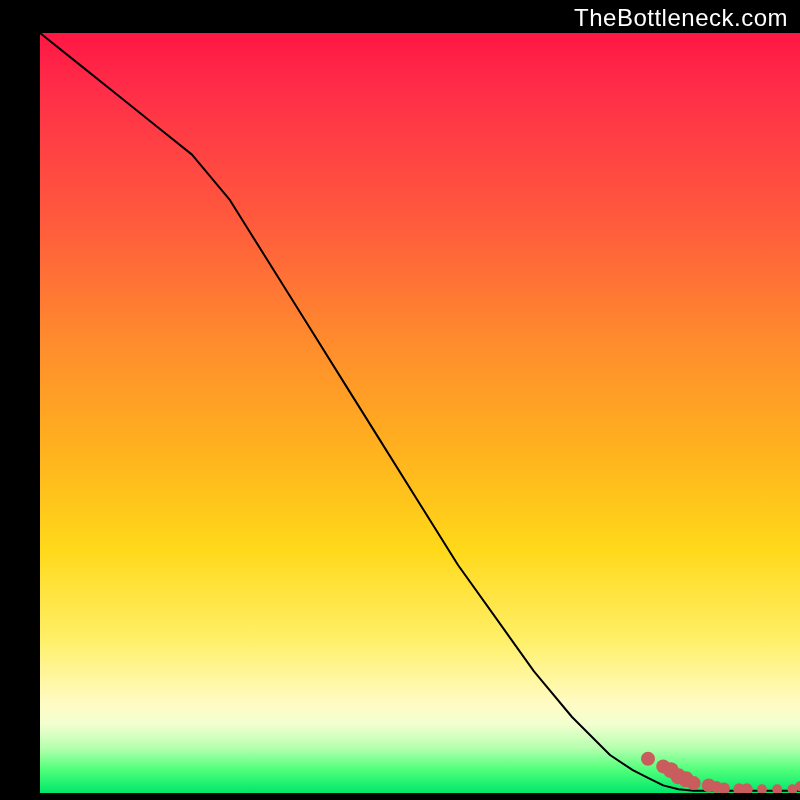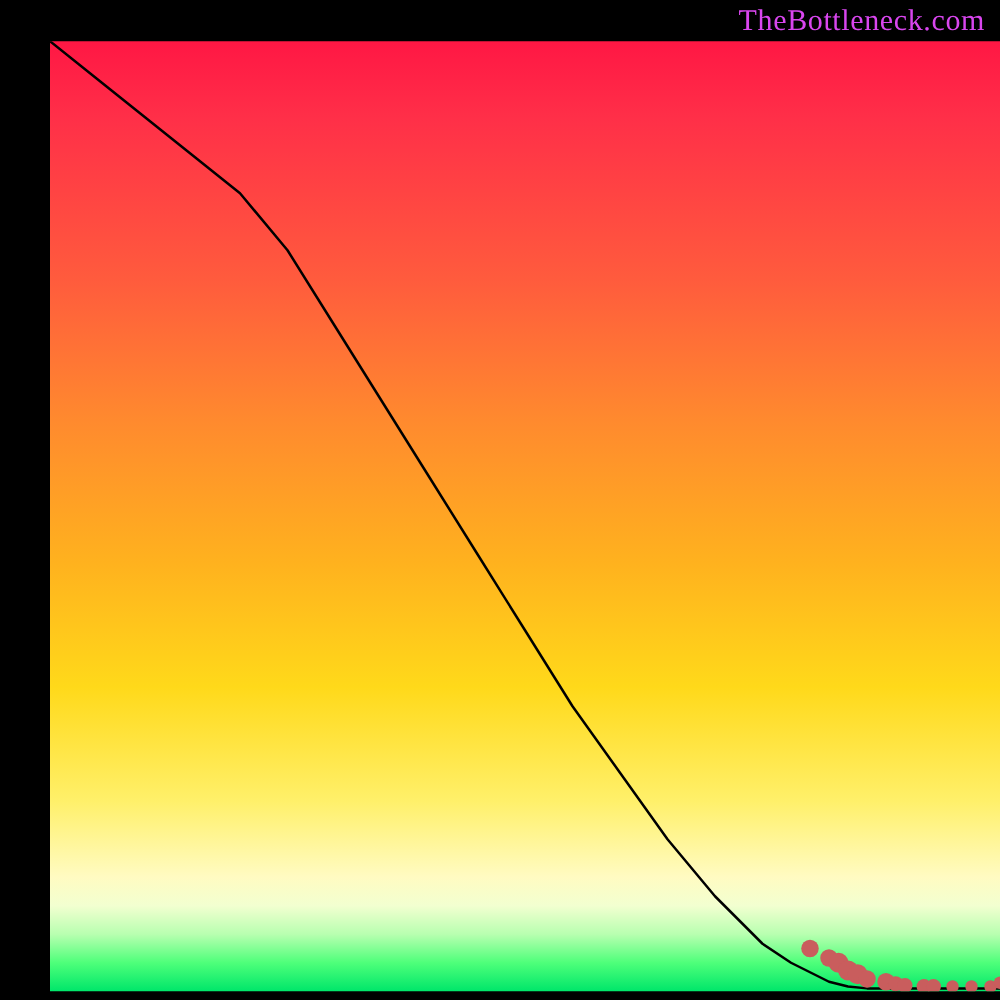--- a/index.html
+++ b/index.html
@@ -14,26 +14,25 @@
   .frame {
     position: relative;
     width: 800px;
     height: 800px;
     background: #000;
   }
   .watermark {
     position: absolute;
     top: 4px;
     right: 12px;
-    color: #d946ef;
+    color: #ffffff;
     font-size: 24px;
     font-weight: 500;
     letter-spacing: 0.5px;
     z-index: 3;
-    font-family: Liberation Serif, serif;
   }
   .plot {
     position: absolute;
     left: 40px;
     top: 33px;
     width: 760px;
     height: 760px;
     z-index: 1;
   }
   .gradient {

